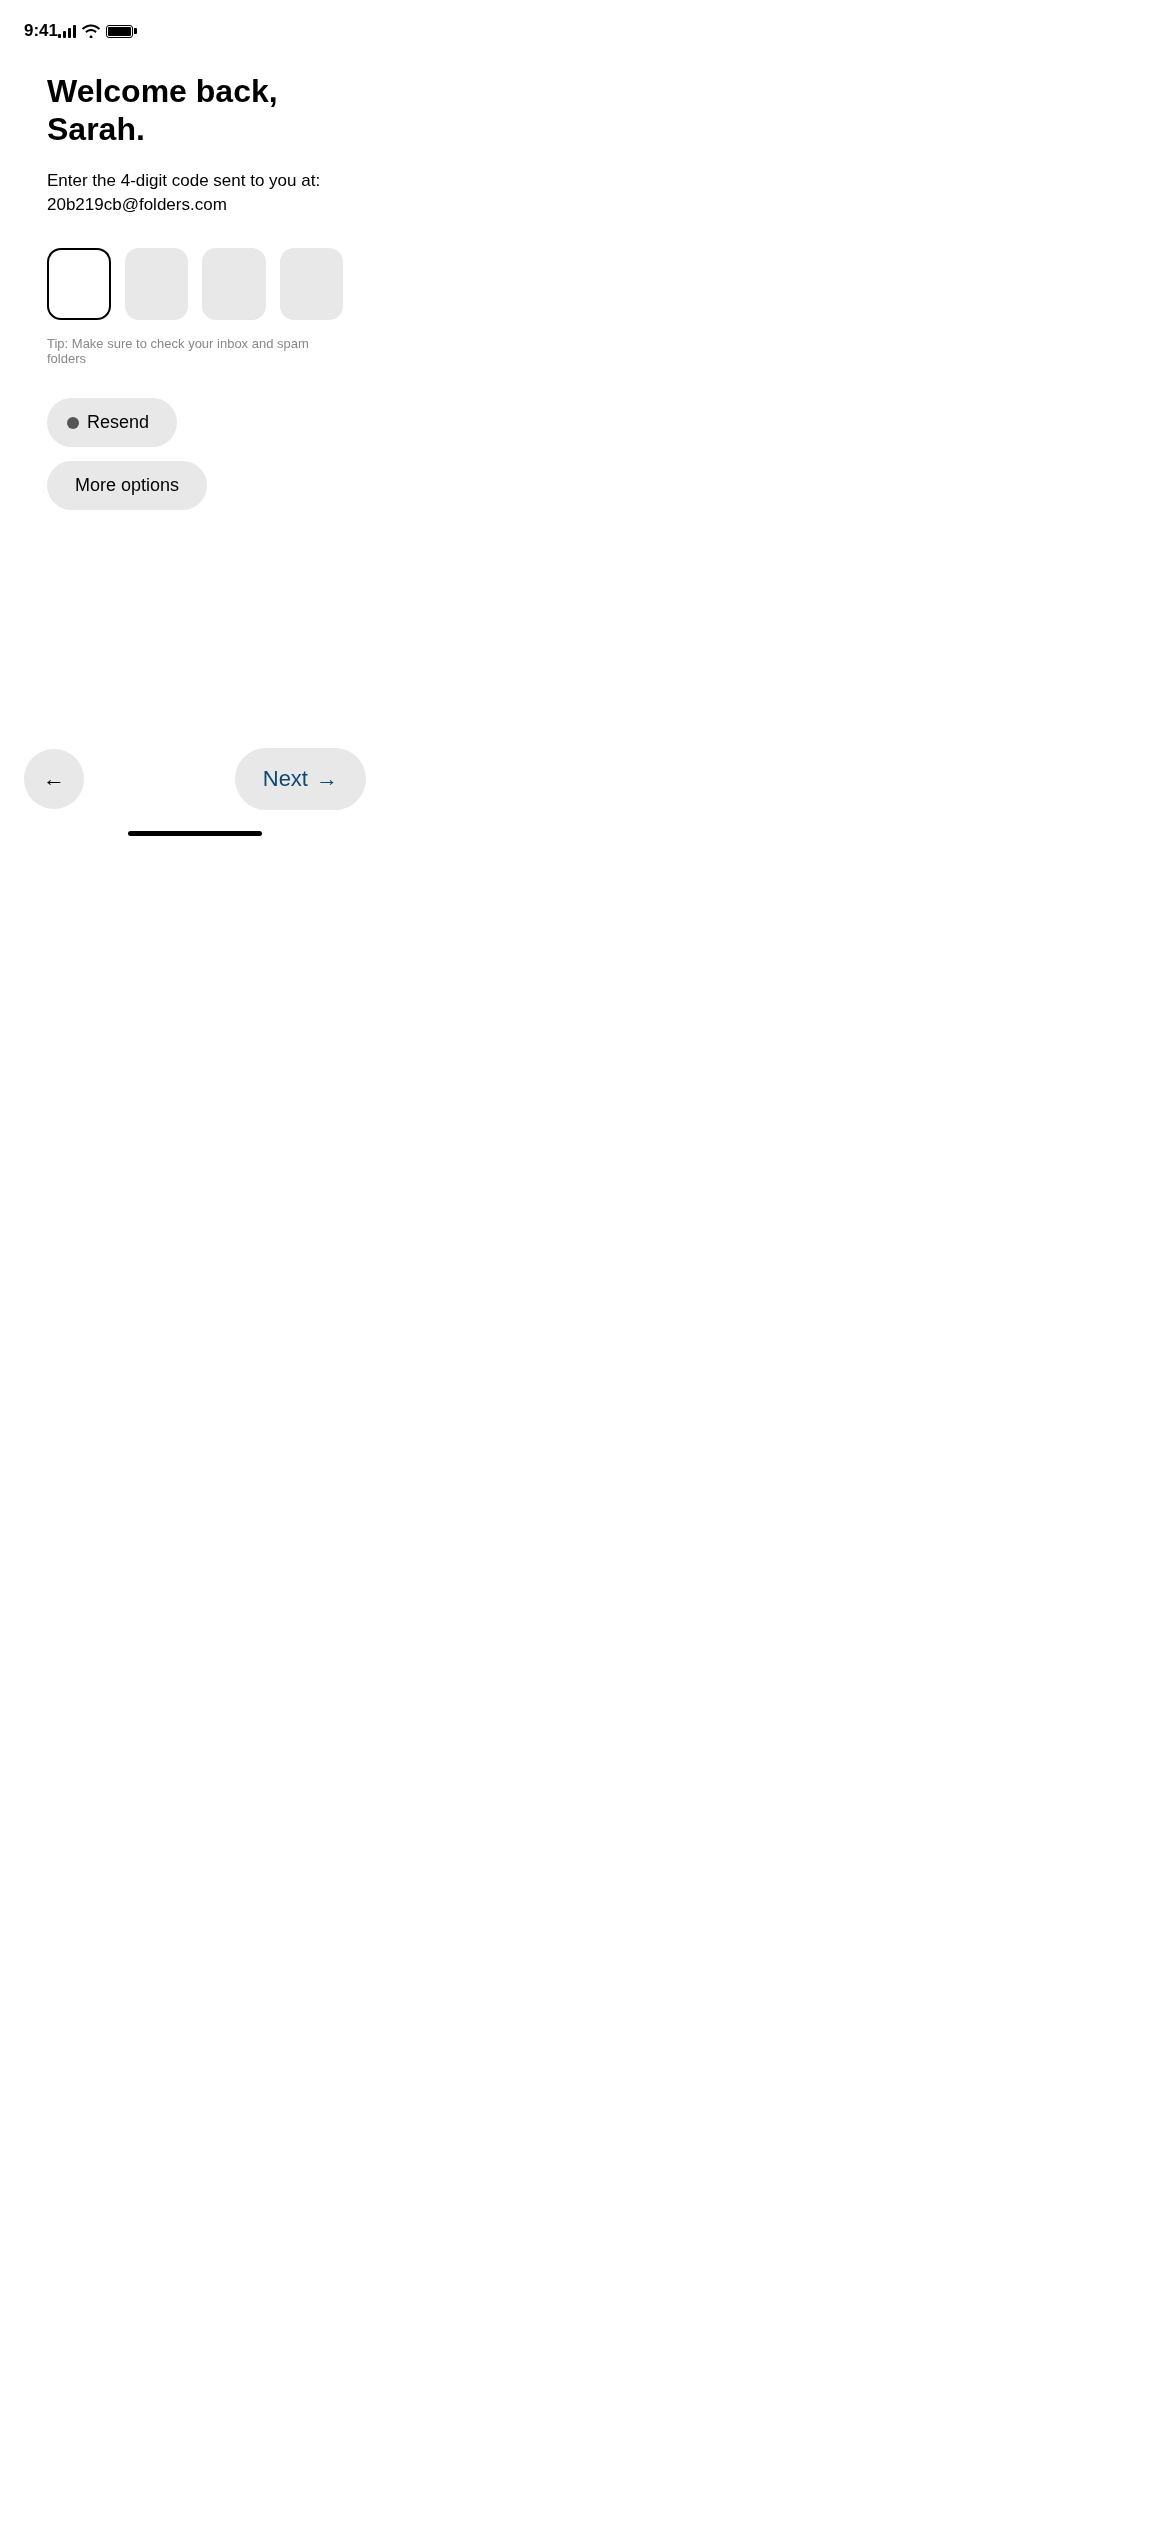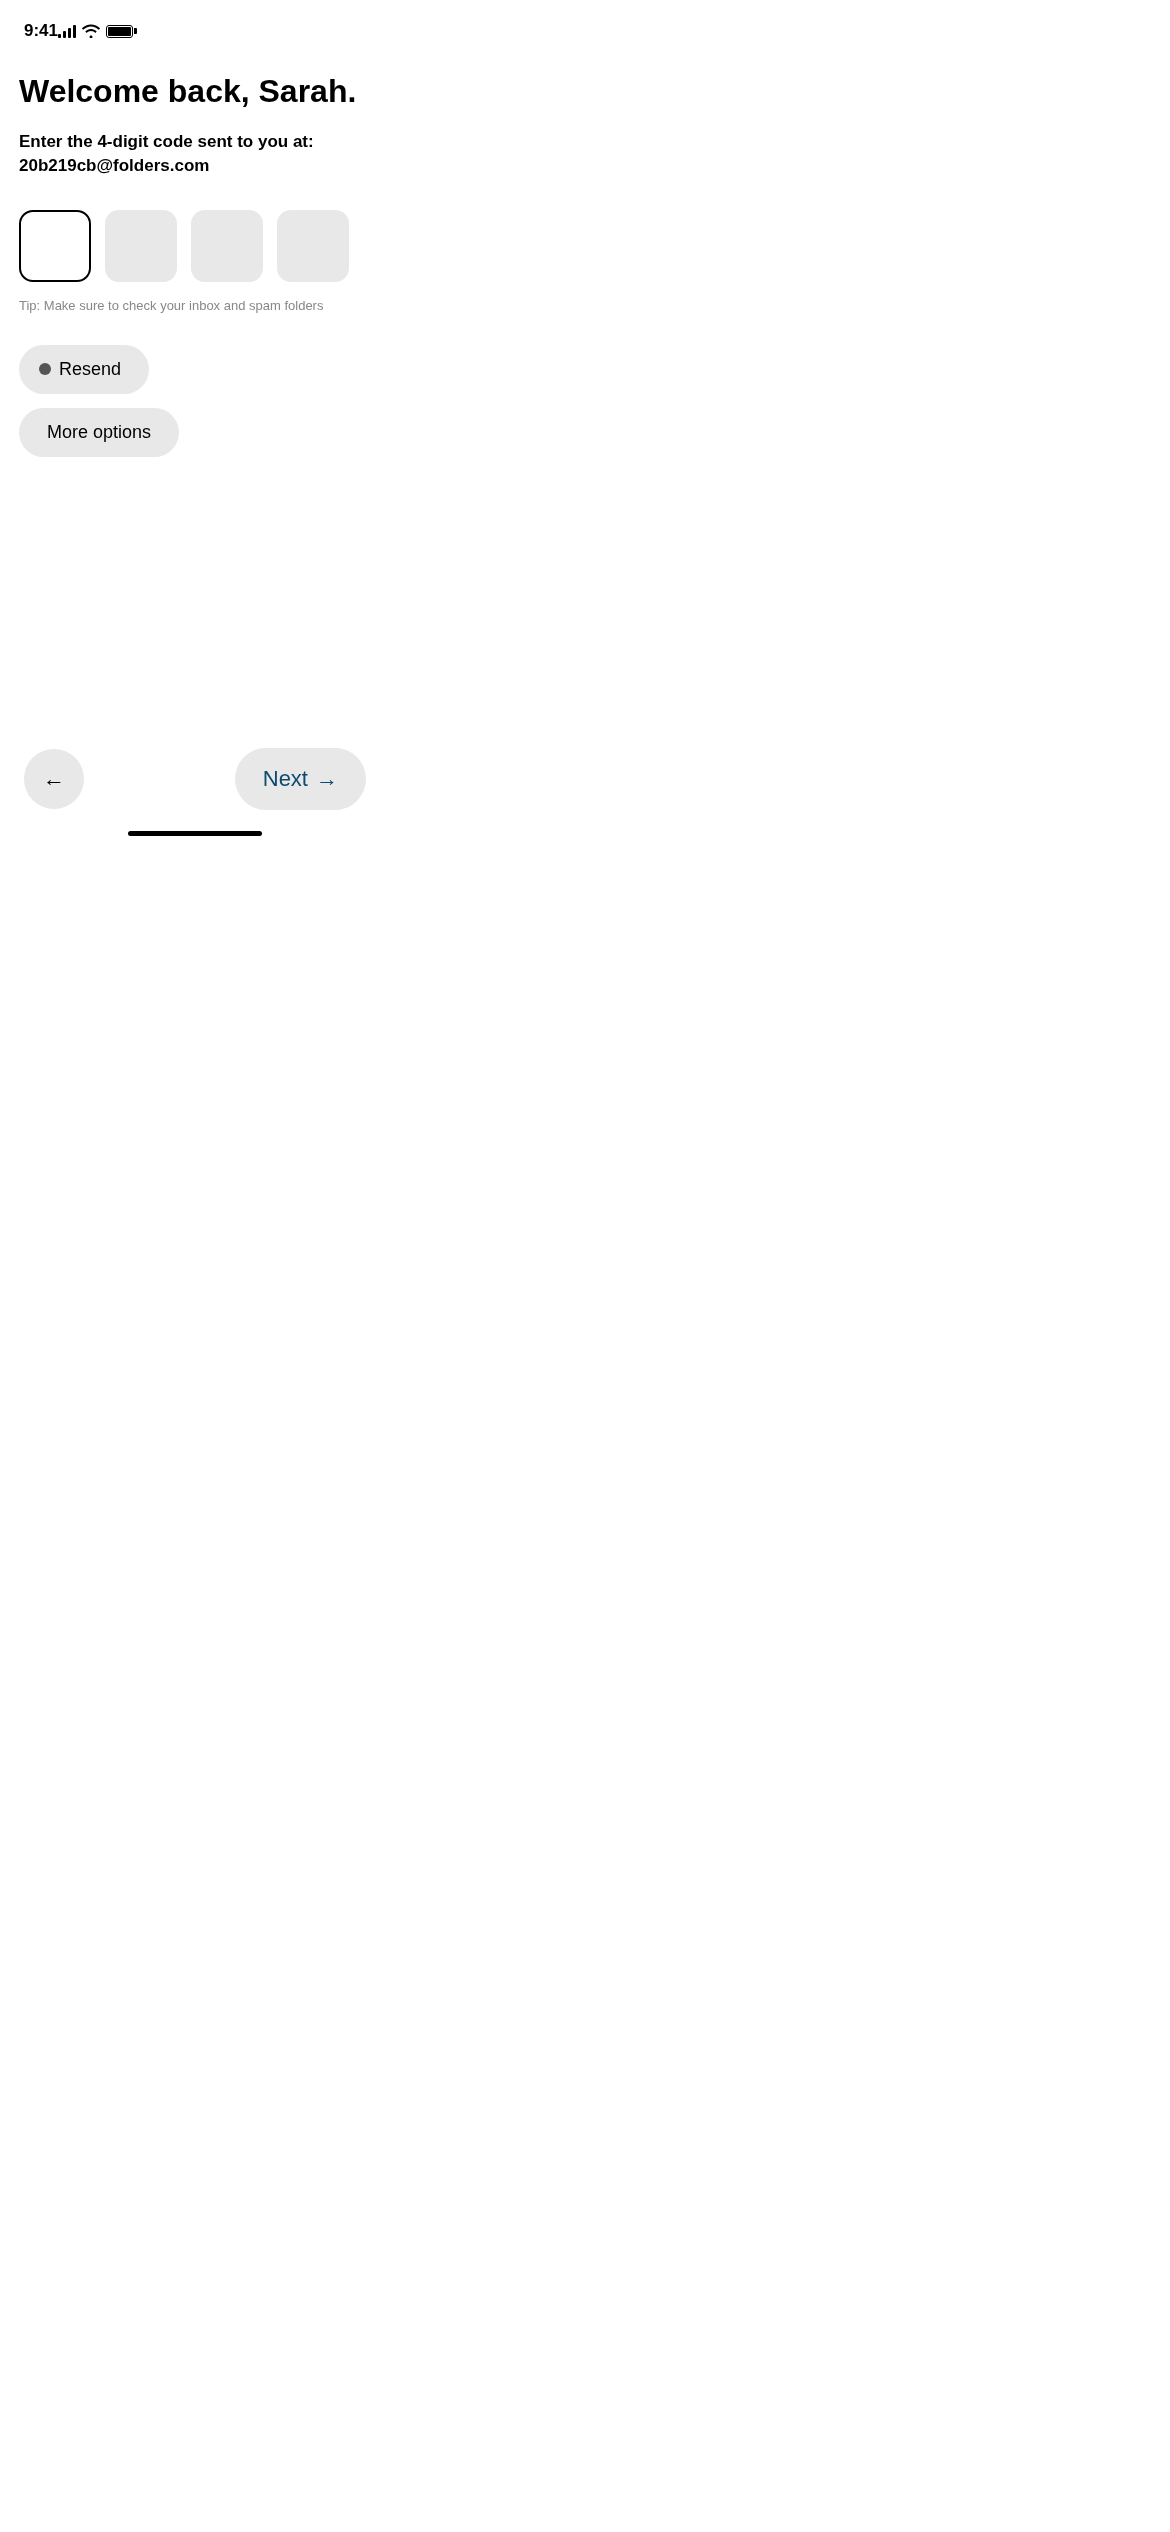--- a/index.html
+++ b/index.html
@@ -84,37 +84,36 @@
 
     .battery-tip {
       width: 3px;
       height: 6px;
       background: #000;
       border-radius: 0 1px 1px 0;
     }
 
     
     .main-content {
-      padding: 24px 19px 0;
+      padding: 24px 47px 0;
     }
 
     .welcome-title {
       font-size: 32px;
       font-weight: 700;
       color: #000;
       line-height: 1.2;
       margin-bottom: 20px;
     }
 
     .subtitle {
       font-size: 17px;
       color: #000;
       line-height: 1.4;
       margin-bottom: 32px;
-      font-weight: bold;
     }
 
     
     .code-inputs {
       display: flex;
       gap: 14px;
       margin-bottom: 16px;
     }
 
     .code-box {

